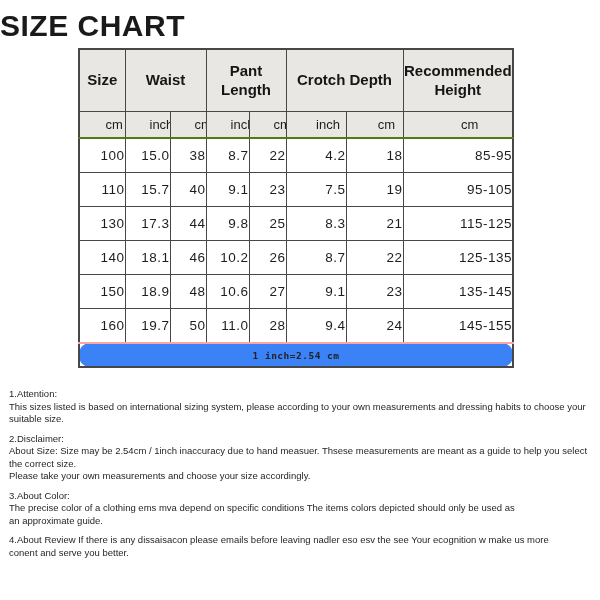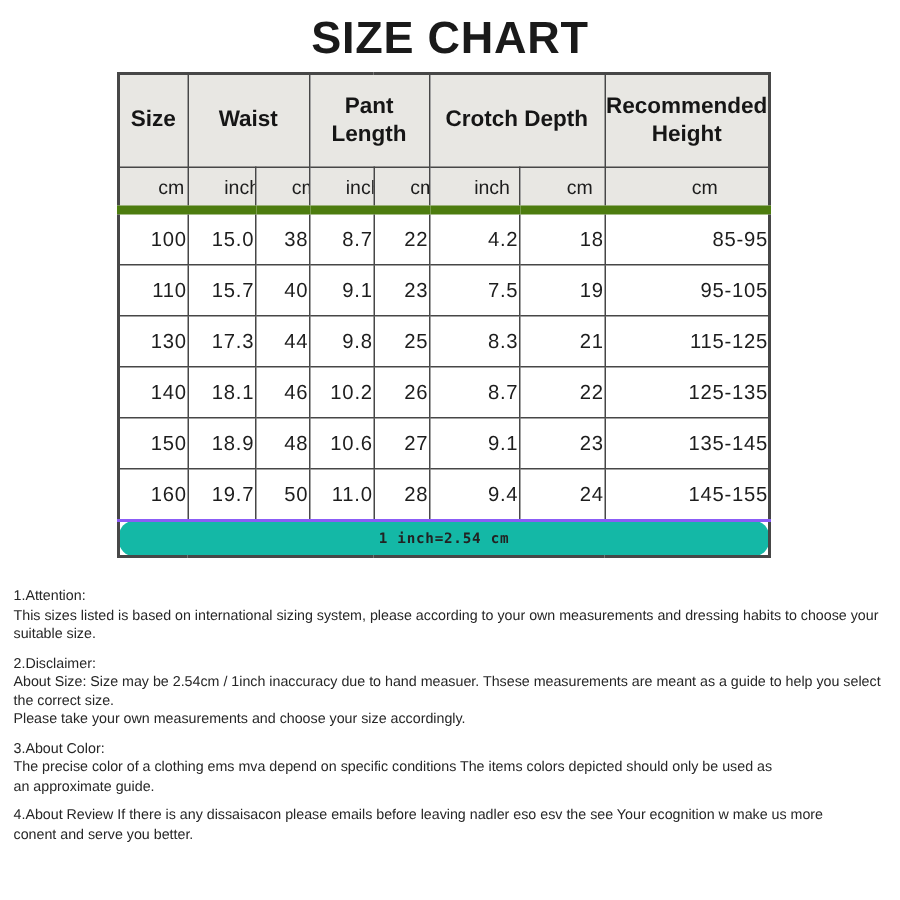--- a/index.html
+++ b/index.html
@@ -12,21 +12,20 @@
   .page {
     position: relative;
     width: 600px;
     height: 600px;
     background: #ffffff;
     overflow: hidden;
   }
   .title {
     margin: 0;
     padding-top: 9px;
-    text-align: center;
     font-size: 30px;
     font-weight: bold;
     letter-spacing: 0.5px;
     color: #1a1a1a;
   }
   table.size-chart {
     border-collapse: collapse;
     table-layout: fixed;
     width: 434px;
     margin: 5px 0 0 78px;
@@ -47,37 +46,37 @@
     font-size: 15px;
     font-weight: bold;
     line-height: 1.25;
     color: #161616;
   }
   tr.units-row td {
     height: 25px;
     background: #e8e7e3;
     font-size: 13px;
     font-weight: normal;
-    border-bottom: 6px solid #4d7c0f;
+    border-bottom: 2px solid #4d7c0f;
     padding-left: 24px;
   }
   tr.data-row td {
     height: 33px;
     background: #ffffff;
     font-size: 13.5px;
     letter-spacing: 0.5px;
     text-align: right;
   }
   tr.footnote-row td {
-    background: #14b8a6;
+    background: #3b82f6;
     font-family: "DejaVu Sans Mono", monospace;
     font-weight: bold;
     font-size: 9.5px;
     letter-spacing: 0.5px;
-    border-top: 2px solid #8b5cf6;
+    border-top: 2px solid #fca5a5;
     color: #222222;
     border-radius: 11px;
   }
   tr.footnote-row.first td { height: 22px; }
   tr.footnote-row.second td { height: 27px; }
   .notes {
     margin: 20px 5px 0 5px;
     font-size: 9.5px;
     line-height: 1.32;
     color: #262626;

